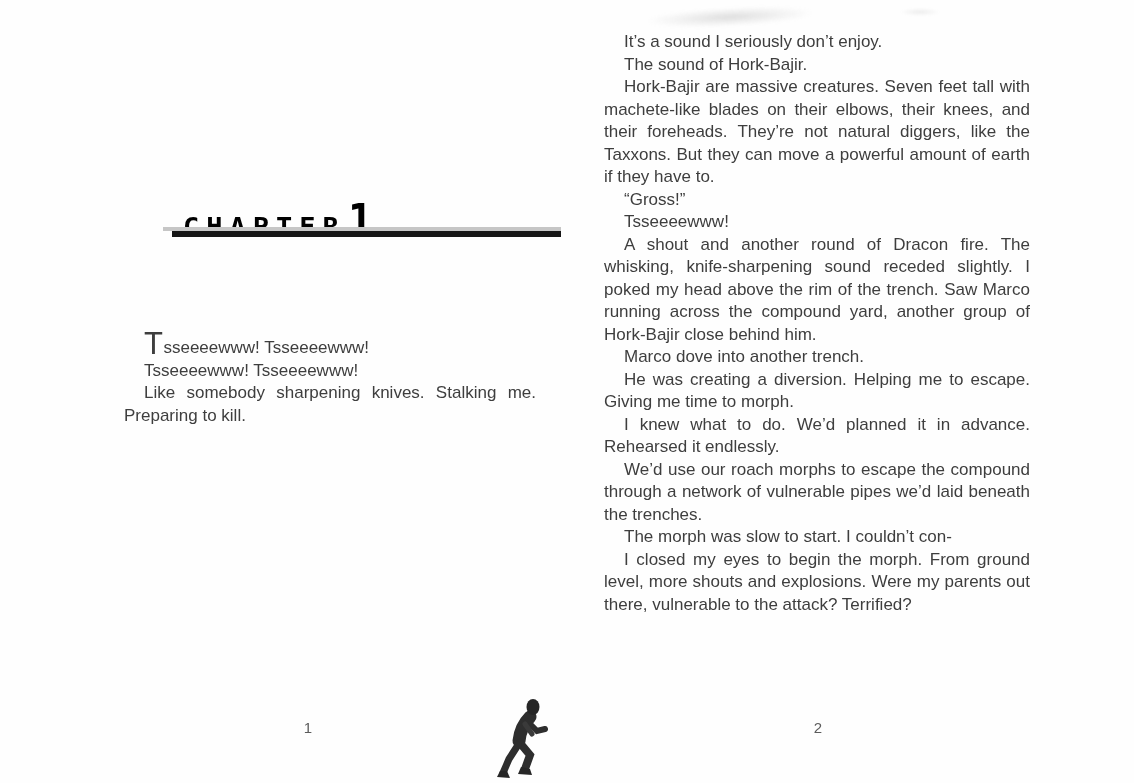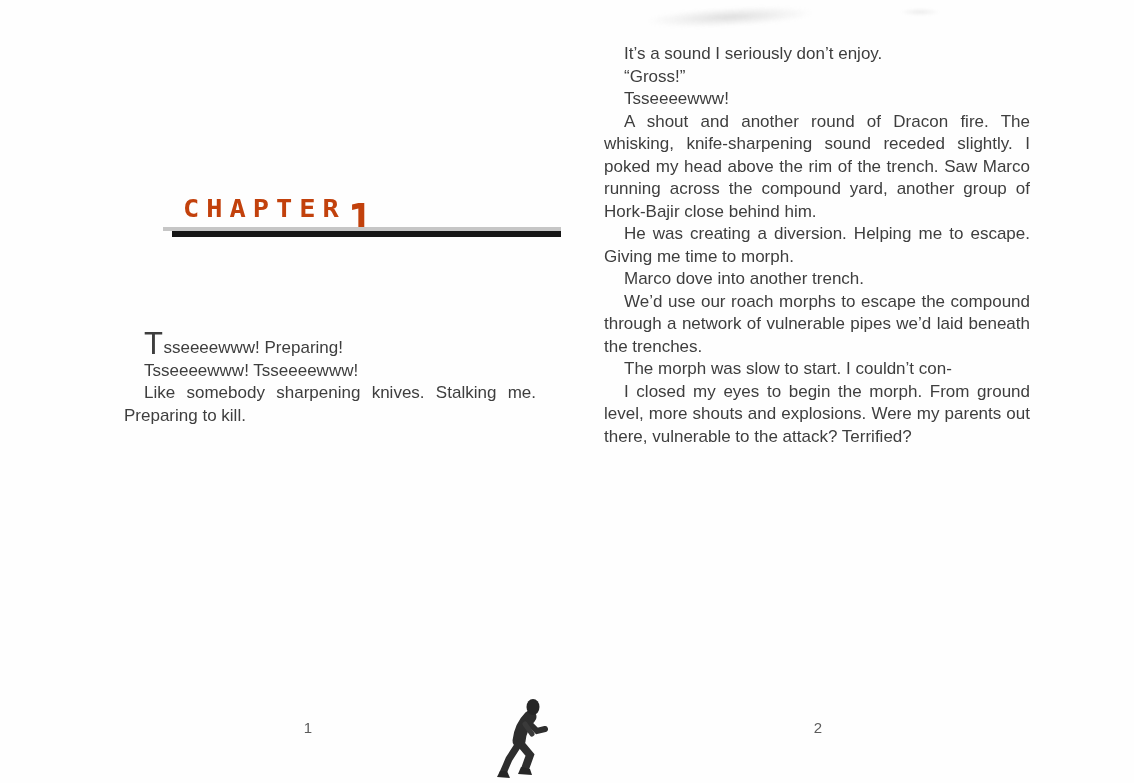--- a/index.html
+++ b/index.html
@@ -20,22 +20,22 @@
   }
   .smudge2{
     position:absolute;left:900px;top:8px;width:40px;height:8px;
     background:radial-gradient(ellipse at center, rgba(140,140,140,0.15), transparent 70%);
     filter:blur(1px);
   }
 
   
   .chapter-head{
     position:absolute;left:183px;top:192px;
-    display:flex;align-items:flex-start;
-    color:#c2410c;
+    display:flex;align-items:flex-end;
+    color:#000000;
     font-family:"DejaVu Sans Mono", monospace;
     white-space:nowrap;
   }
   .chapter-word{
     font-size:27px;font-weight:700;letter-spacing:7px;
     transform:scaleY(0.95);
   }
   .chapter-num{
     font-size:42px;font-weight:800;margin-left:2px;
     position:relative;top:3px;letter-spacing:0;
@@ -50,21 +50,21 @@
   }
 
   
   .page-text{
     position:absolute;
     color:#3e3e3e;
     font-size:17px;line-height:22.5px;
     text-align:justify;
   }
   .left-text{left:124px;top:337px;width:412px;}
-  .right-text{left:604px;top:43px;width:426px;}
+  .right-text{left:604px;top:31px;width:426px;}
   .page-text p{margin:0;text-indent:20px;}
   .opening-initial{
     font-size:31px;line-height:0;font-weight:400;
     position:relative;top:1px;letter-spacing:0.5px;
   }
 
   
   .folio{
     position:absolute;top:719px;width:40px;
     text-align:center;color:#5c5c5c;font-size:15px;
@@ -86,21 +86,21 @@
   <div class="smudge2"></div>
 
   <div class="chapter-head">
     <span class="chapter-word">CHAPTER</span>
     <span class="chapter-num">1</span>
   </div>
   <div class="rule-gray"></div>
   <div class="rule-black"></div>
 
   <div class="page-text left-text">
-    <p><span class="opening-initial">T</span><span>sseeeewww! Preparing!</span></p>
+    <p><span class="opening-initial">T</span><span>sseeeewww! Tsseeeewww!</span></p>
     <p>Tsseeeewww! Tsseeeewww!</p>
     <p>Like somebody sharpening knives. Stalking me. Preparing to kill.</p>
   </div>
 
   <div class="folio folio-left">1</div>
 
   <svg class="flip-figure" viewBox="0 0 58 86">
     <g stroke="#2e2e2e" fill="none" stroke-linecap="round">
 
       <path d="M36 20 C30 26 26 34 25 44" stroke-width="13"></path>
@@ -117,25 +117,28 @@
 
       <ellipse cx="39" cy="10" rx="6.5" ry="8"></ellipse>
 
       <path d="M27 70 L36 72 L38 78 L24 77 Z"></path>
       <path d="M6 74 L13 74 L16 81 L3 80 Z"></path>
     </g>
   </svg>
 
   <div class="page-text right-text">
     <p>It’s a sound I seriously don’t enjoy.</p>
+    <p>The sound of Hork-Bajir.</p>
+    <p>Hork-Bajir are massive creatures. Seven feet tall with machete-like blades on their elbows, their knees, and their foreheads. They’re not natural diggers, like the Taxxons. But they can move a powerful amount of earth if they have to.</p>
     <p>“Gross!”</p>
     <p>Tsseeeewww!</p>
     <p>A shout and another round of Dracon fire. The whisking, knife-sharpening sound receded slightly. I poked my head above the rim of the trench. Saw Marco running across the compound yard, another group of Hork-Bajir close behind him.</p>
+    <p>Marco dove into another trench.</p>
     <p>He was creating a diversion. Helping me to escape. Giving me time to morph.</p>
-    <p>Marco dove into another trench.</p>
+    <p>I knew what to do. We’d planned it in advance. Rehearsed it endlessly.</p>
     <p>We’d use our roach morphs to escape the compound through a network of vulnerable pipes we’d laid beneath the trenches.</p>
     <p>The morph was slow to start. I couldn’t con-</p>
     <p>I closed my eyes to begin the morph. From ground level, more shouts and explosions. Were my parents out there, vulnerable to the attack? Terrified?</p>
   </div>
 
   <div class="folio folio-right">2</div>
 
 </div>
 
 </body></html>

